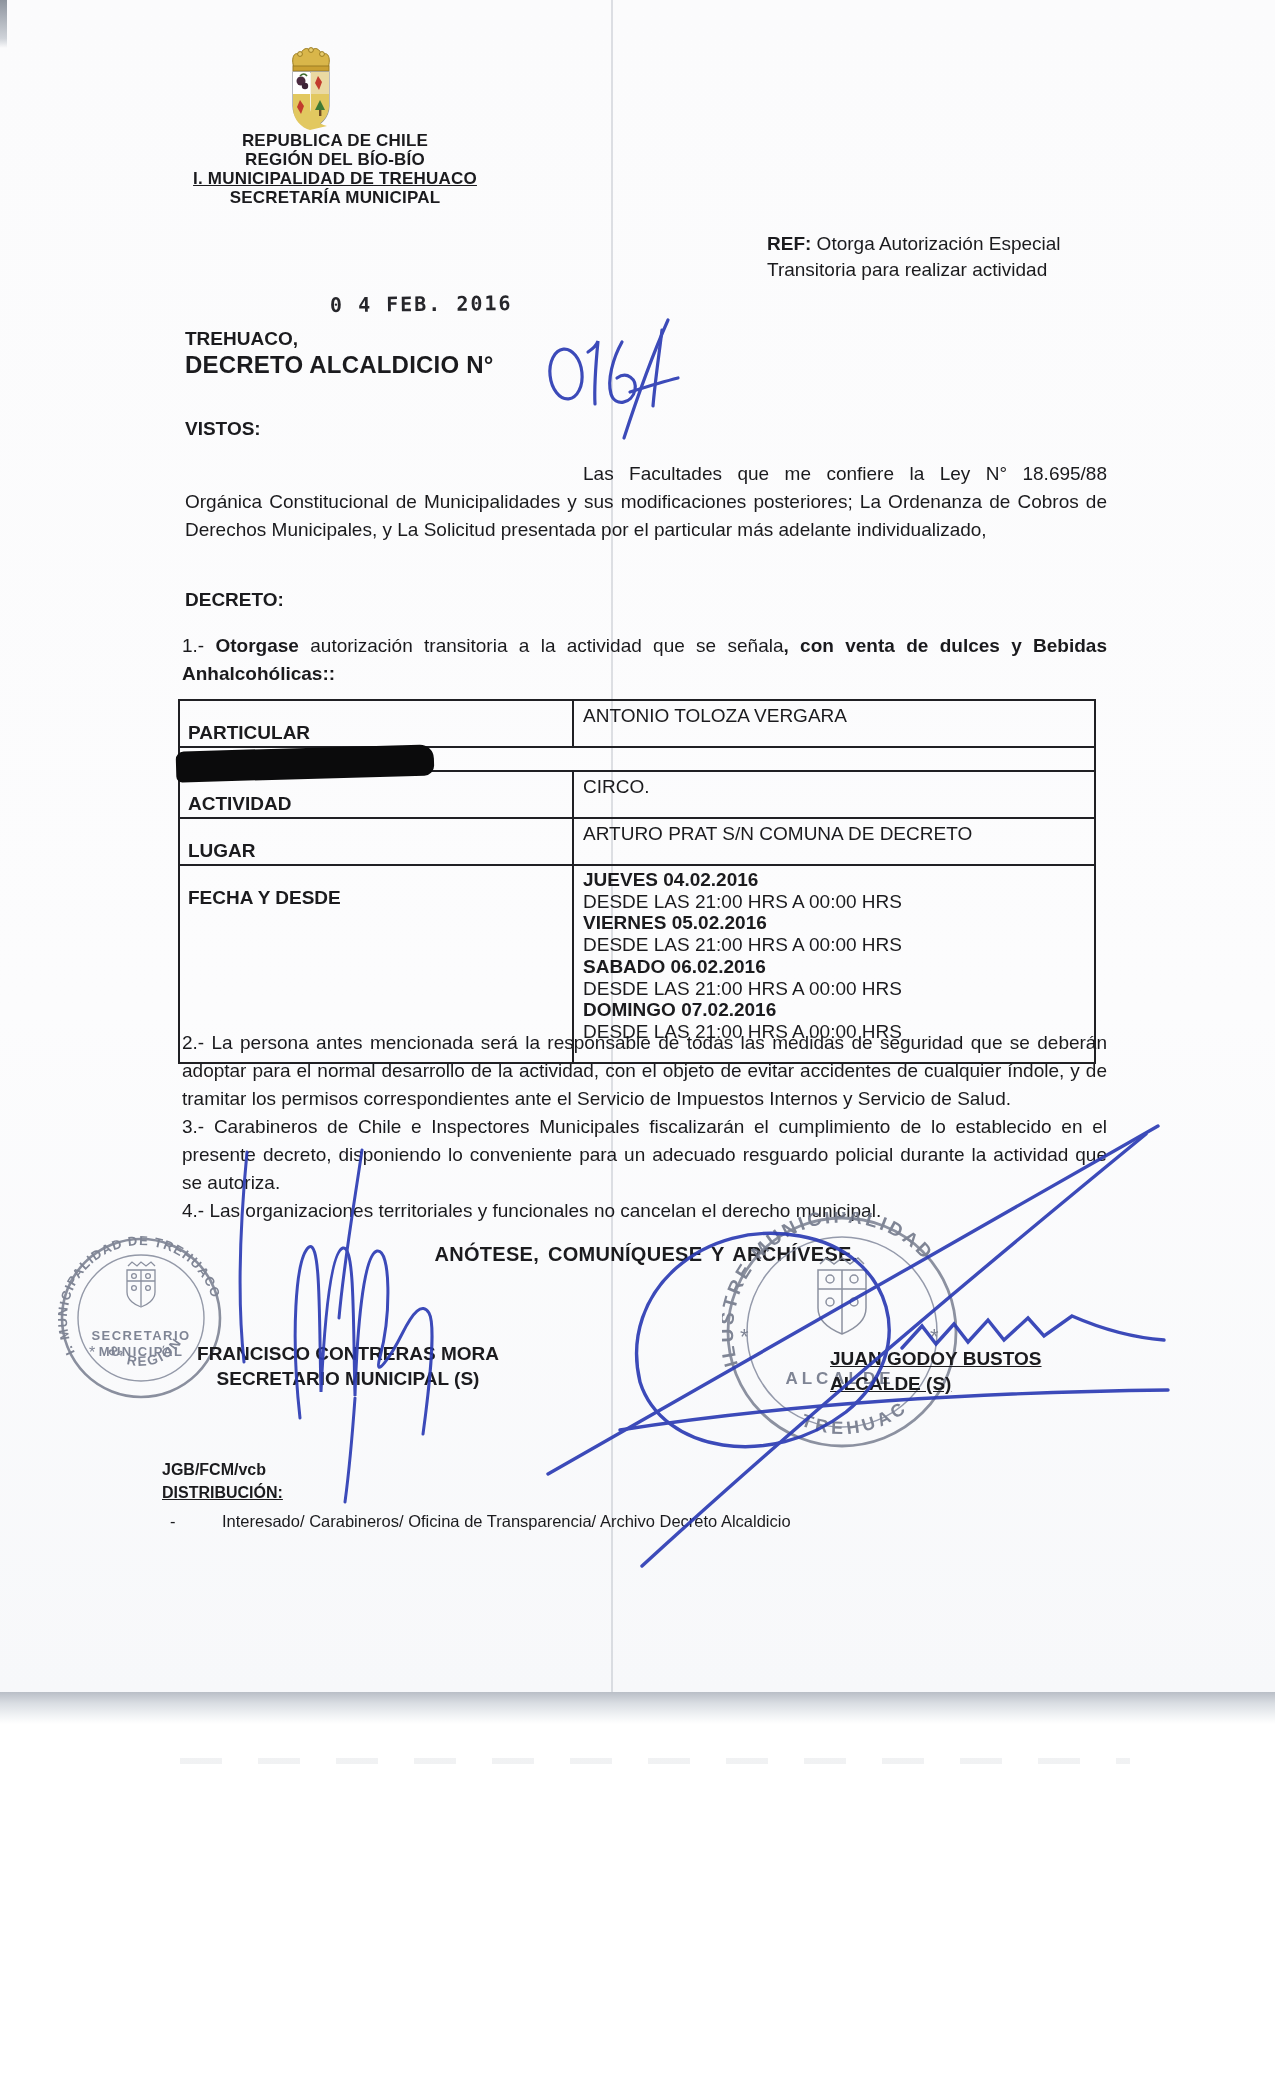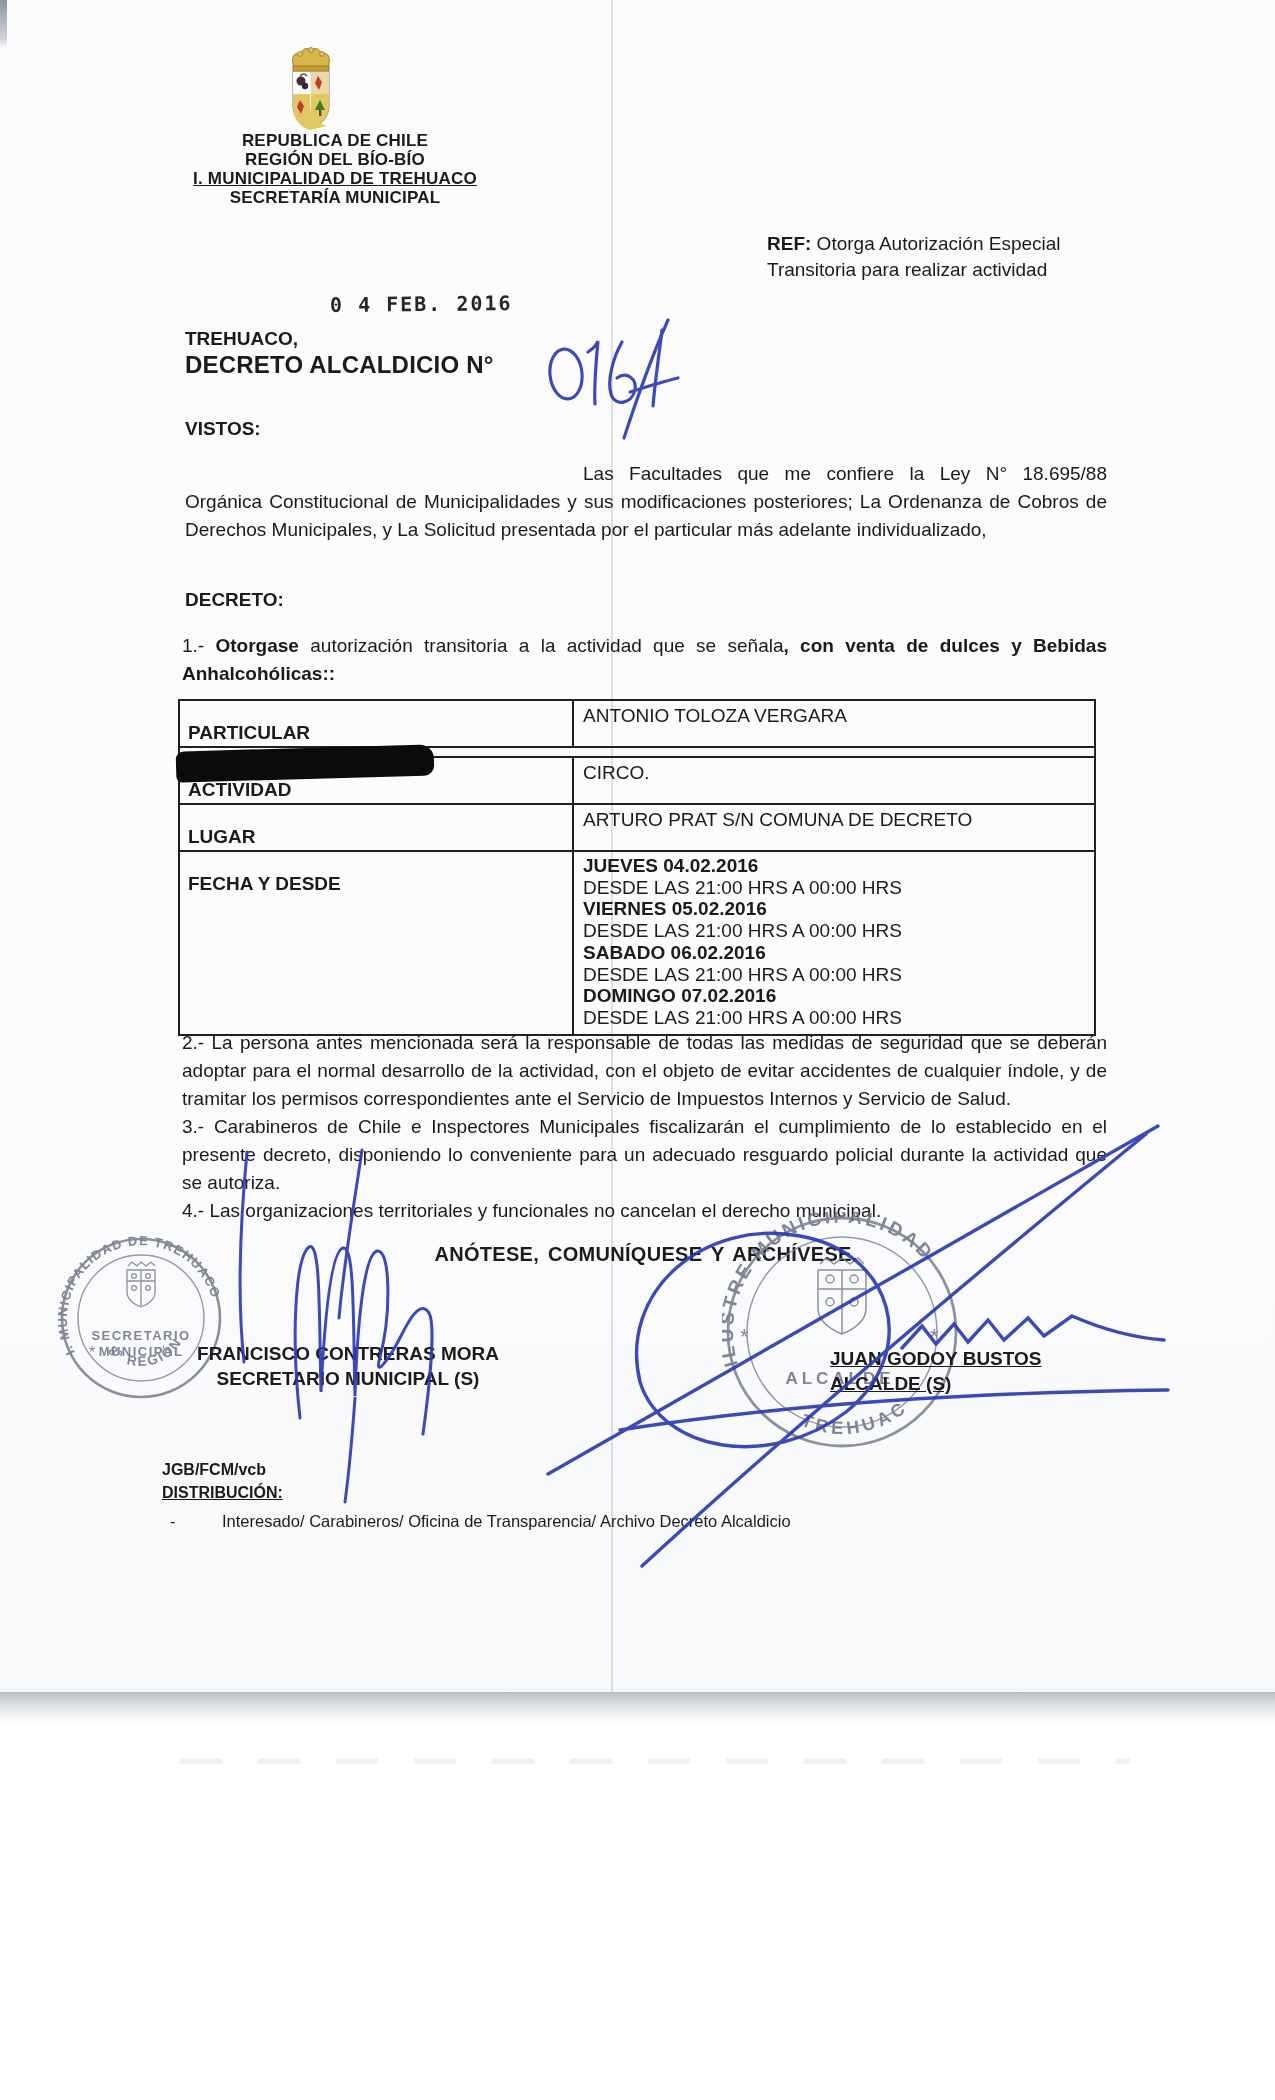--- a/index.html
+++ b/index.html
@@ -45,21 +45,21 @@
   .vistos-para{left:185px;top:460px;width:922px;text-indent:398px;}
   .decreto-label{left:185px;top:589px;font-size:19px;font-weight:bold;text-align:right;}
   .item1{left:182px;top:632px;width:925px;}
   .dtable{
     left:178px;top:699px;width:914px;border:2px solid #202024;
     font-size:19px;background:transparent;
   }
   .drow{display:flex;border-top:2px solid #202024;}
   .drow:first-child{border-top:none;}
   .dlabel{width:378px;border-right:2px solid #202024;font-weight:bold;padding:20px 6px 2px 8px;line-height:23px;}
-  .dvalue{flex:1;padding:3px 6px 5px 9px;line-height:23px;position:relative;}
+  .dvalue{flex:1;padding:3px 6px 19px 9px;line-height:23px;position:relative;}
   .fecha .dvalue div{line-height:21.7px;}
   .redaction{
     position:absolute;left:-4px;top:0px;width:258px;height:31px;background:#0b0b0c;
     border-radius:8px 14px 10px 6px;transform:rotate(-1.6deg);
   }
   .redacted-text{position:absolute;left:4px;top:4px;color:#2a2a2e;font-size:18px;}
   .clauses{left:182px;top:1029px;width:925px;}
   .anotese{left:185px;top:1243px;width:922px;text-align:center;font-size:20px;font-weight:bold;letter-spacing:.3px;word-spacing:3px;}
   .sig-name-left{left:168px;top:1341px;width:360px;text-align:center;font-size:19px;font-weight:bold;line-height:25px;}
   .sig-name-right{left:830px;top:1346px;width:320px;font-size:19px;font-weight:bold;line-height:25px;text-decoration:underline;}

